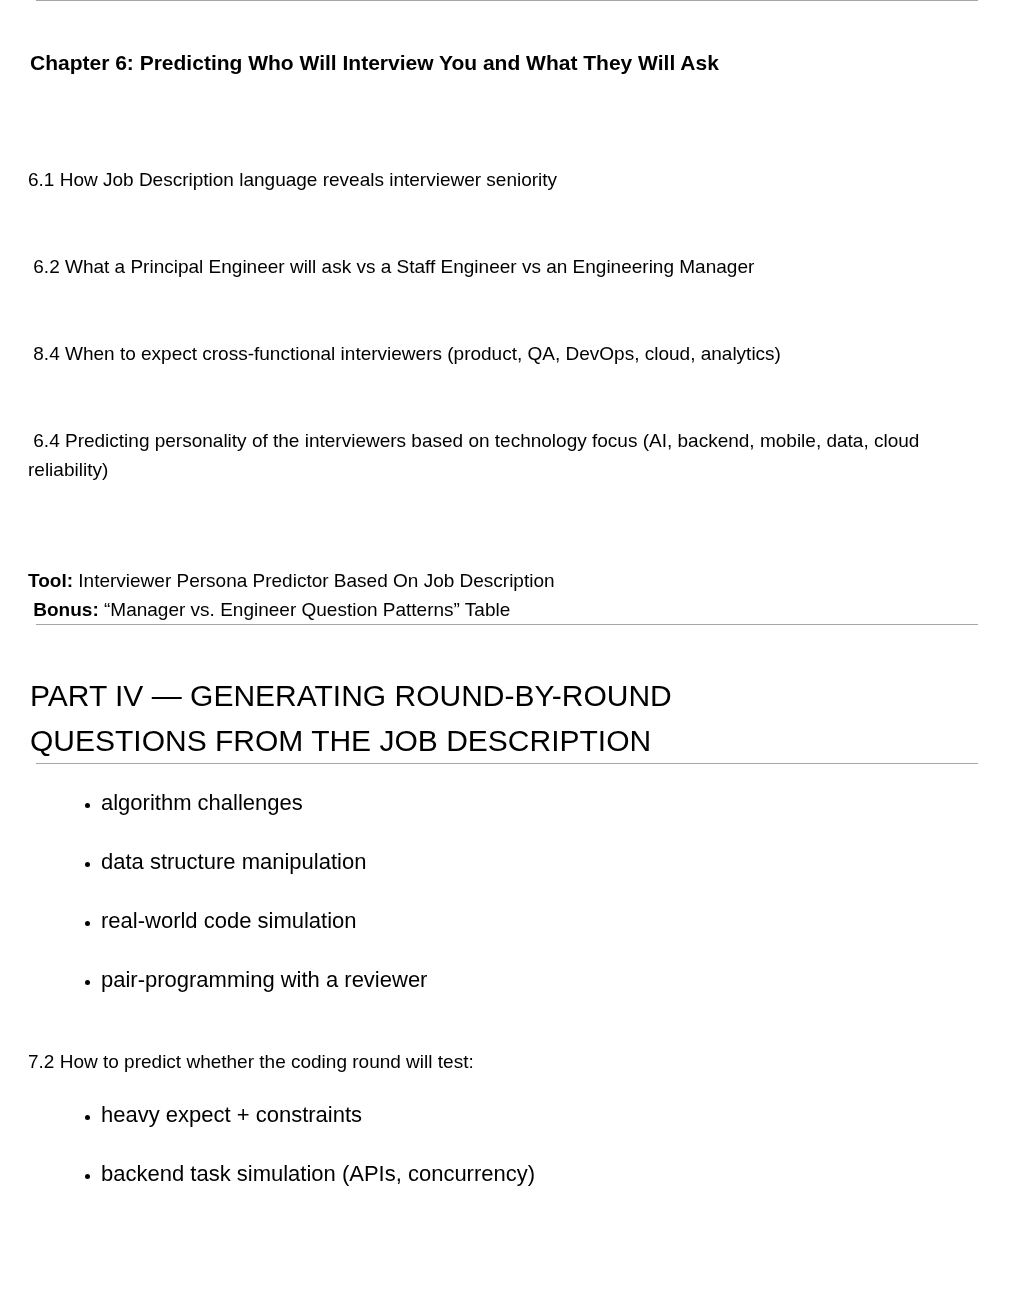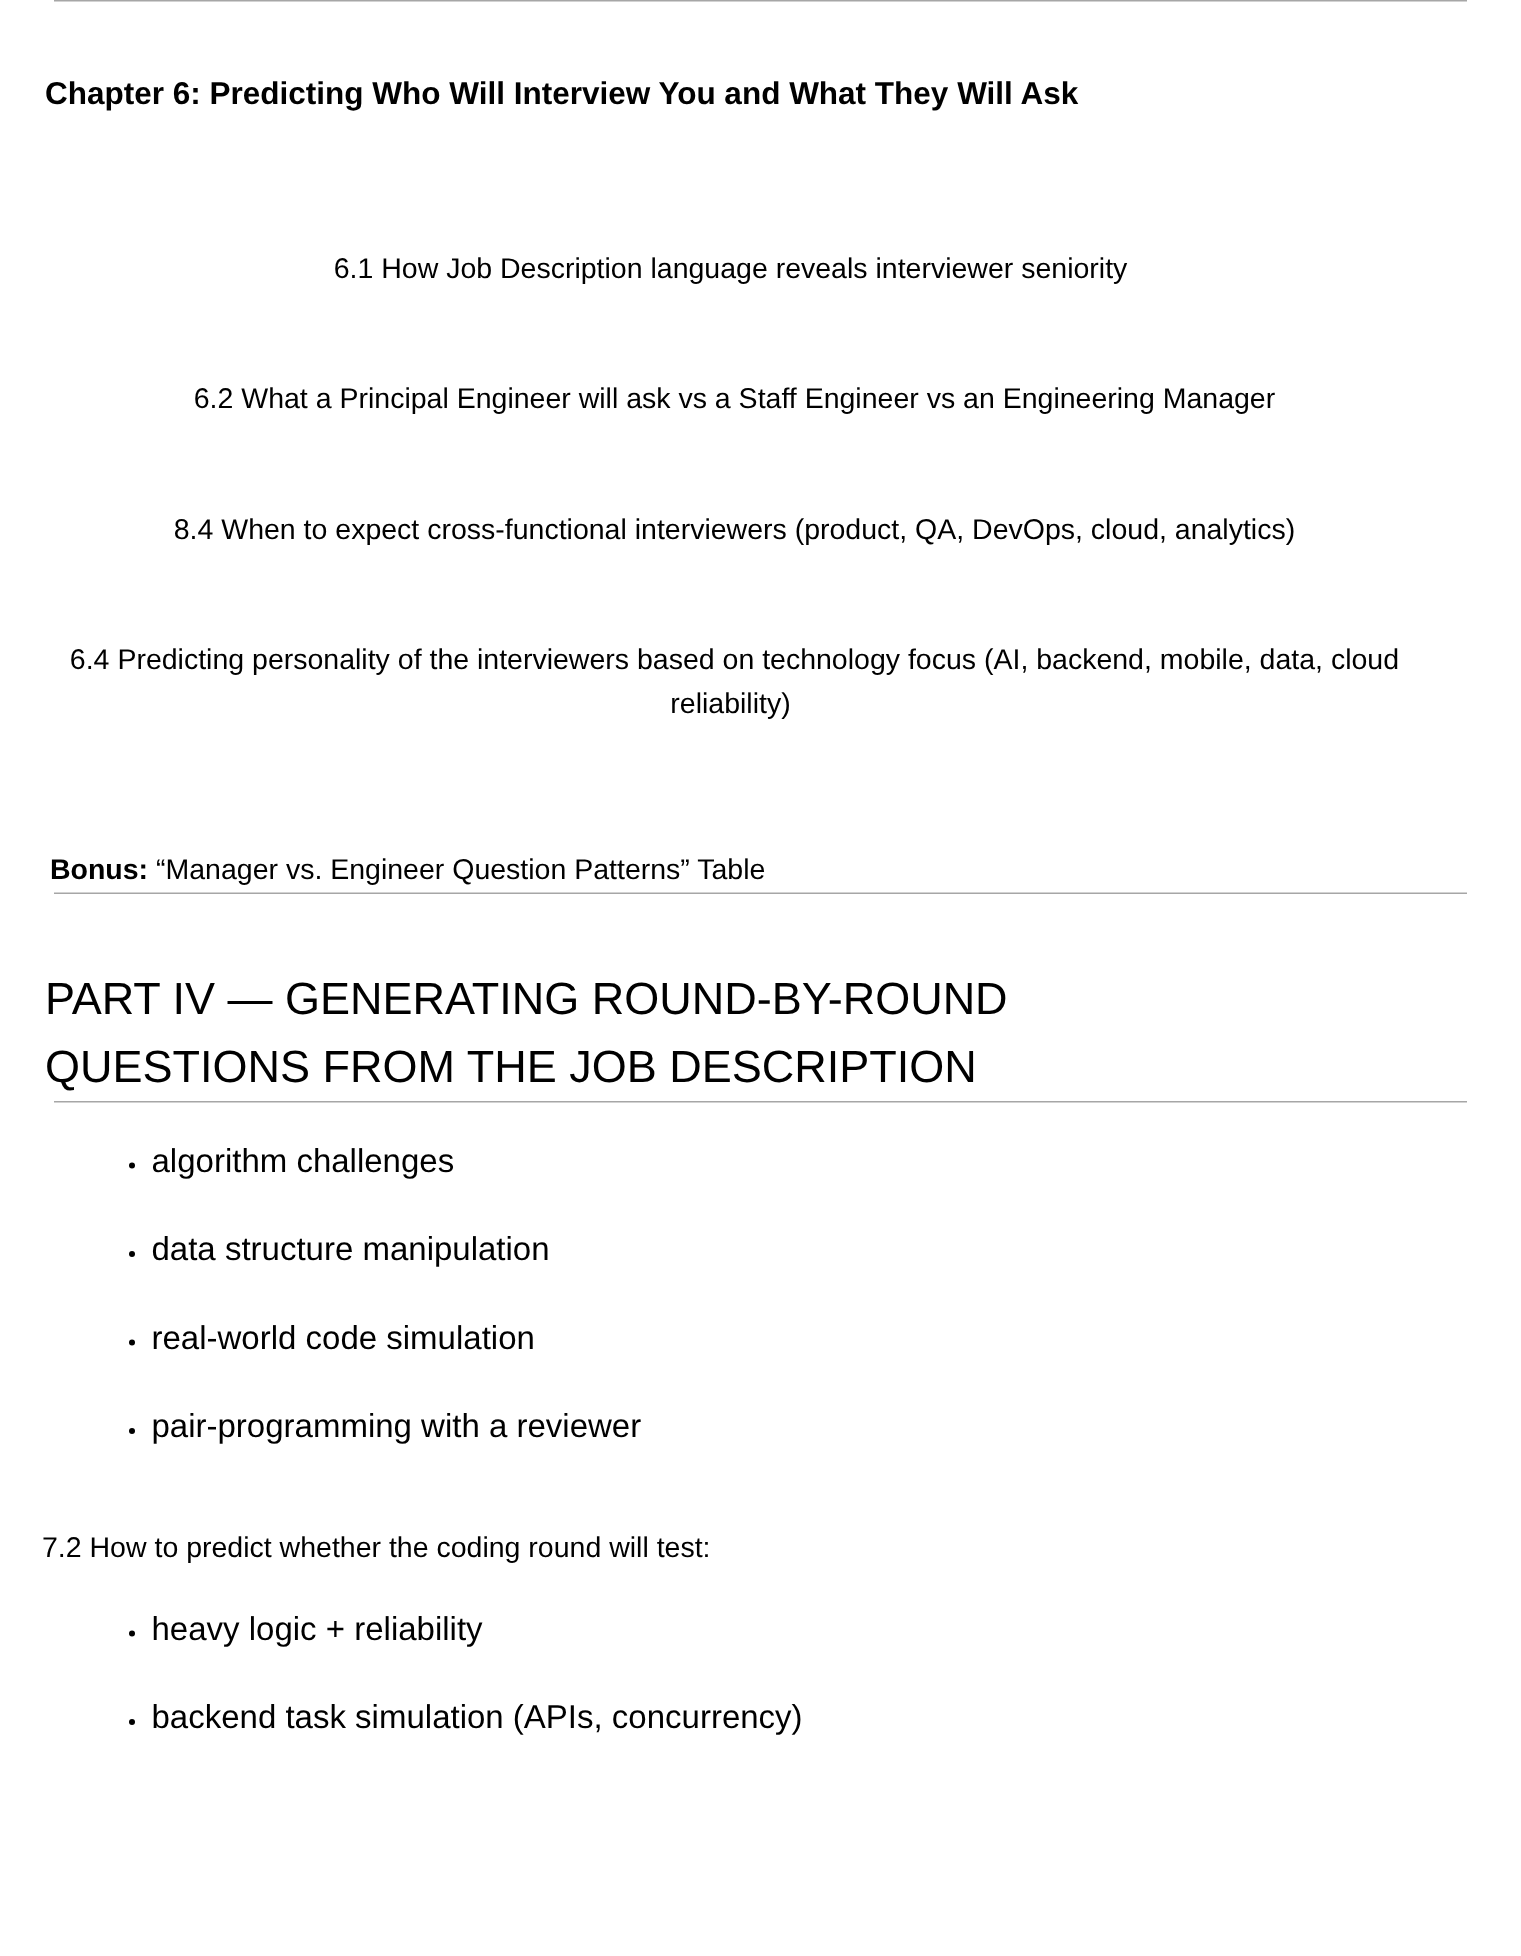--- a/index.html
+++ b/index.html
@@ -34,21 +34,20 @@
     line-height: 35px;
     margin: 44px 0 0 2px;
     max-width: 905px;
   }
   .toc {
     font-size: 19px;
     line-height: 29px;
     margin: 27px 0 0 0;
     max-width: 918px;
     white-space: pre-wrap;
-    text-align: center;
   }
   .toc-line { display: block; white-space: pre-wrap; }
 
   .tool-block {
     font-size: 19px;
     line-height: 29px;
     margin: 24px 0 0 0;
     max-width: 918px;
   }
   .tool-block .line { display: block; white-space: pre-wrap; }
@@ -94,20 +93,21 @@
   <h2 class="chapter-heading">Chapter 6: Predicting Who Will Interview You and What They Will Ask</h2>
 
   <p class="toc">
     <span class="toc-line">6.1 How Job Description language reveals interviewer seniority</span>
     <span class="toc-line"> 6.2 What a Principal Engineer will ask vs a Staff Engineer vs an Engineering Manager</span>
     <span class="toc-line"> 8.4 When to expect cross-functional interviewers (product, QA, DevOps, cloud, analytics)</span>
     <span class="toc-line"> 6.4 Predicting personality of the interviewers based on technology focus (AI, backend, mobile, data, cloud reliability)</span>
   </p>
 
   <p class="tool-block">
+    <span class="line"><strong>Tool:</strong><span> Interviewer Persona Predictor Based On Job Description</span></span>
     <span class="line"><strong> Bonus:</strong><span> “Manager vs. Engineer Question Patterns” Table</span></span>
   </p>
 
   <hr class="rule rule-mid">
 
   <h1 class="part-heading">PART IV — GENERATING ROUND-BY-ROUND QUESTIONS FROM THE JOB DESCRIPTION</h1>
 
   <hr class="rule rule-lower">
 
 
@@ -115,18 +115,18 @@
   <ul class="bullets">
     <li>algorithm challenges</li>
     <li>data structure manipulation</li>
     <li>real-world code simulation</li>
     <li>pair-programming with a reviewer</li>
   </ul>
 
   <p class="section-line section-7-2">7.2 How to predict whether the coding round will test:</p>
 
   <ul class="bullets">
-    <li>heavy logic + reliability</li>
+    <li>heavy expect + constraints</li>
     <li>backend task simulation (APIs, concurrency)</li>
 
   </ul>
 
 </div>
 
 </body></html>

